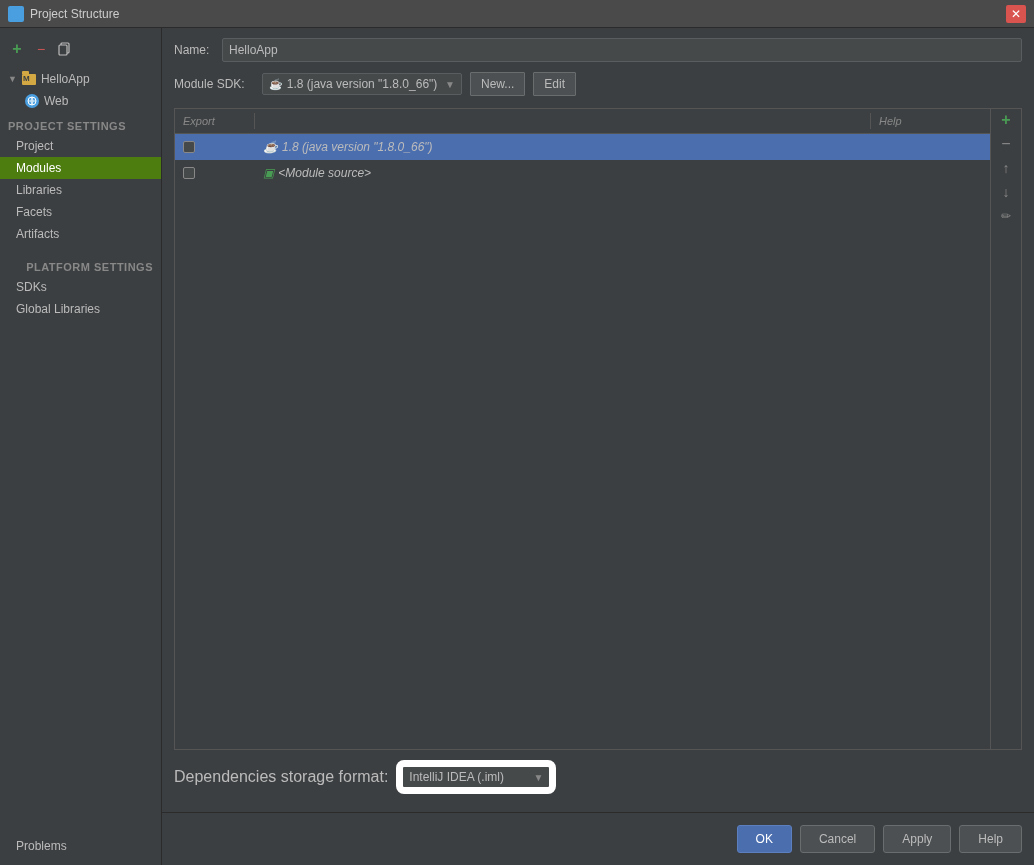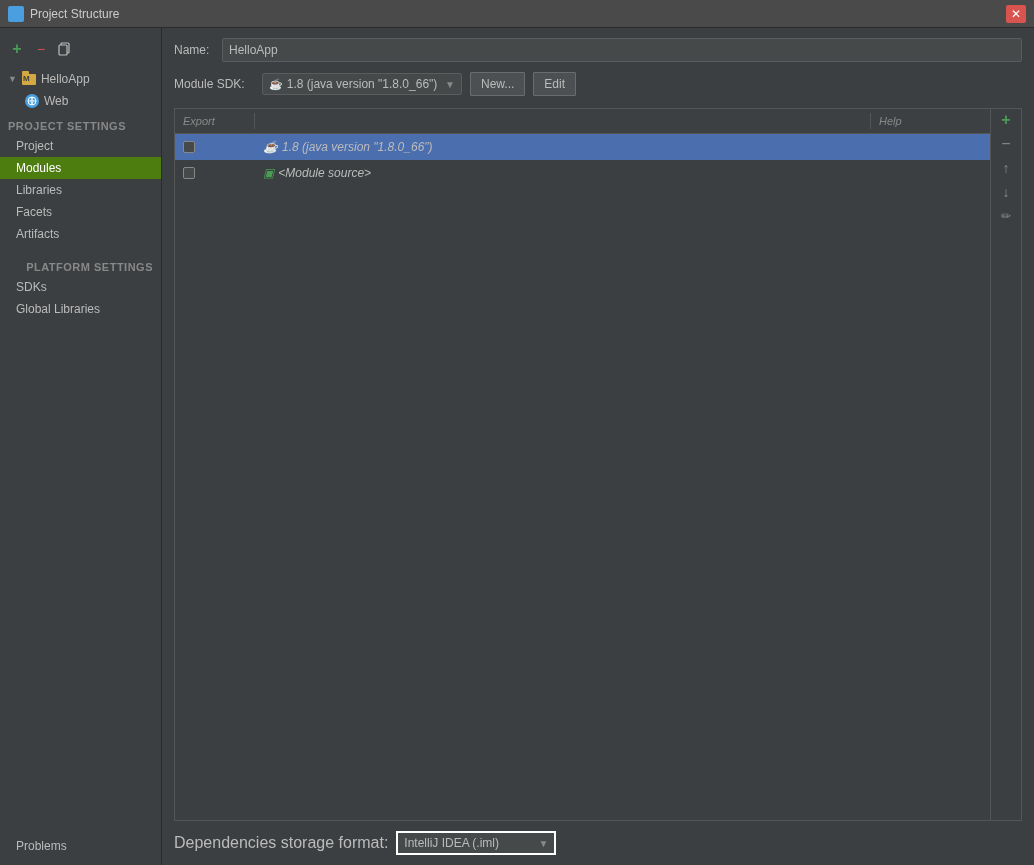--- a/index.html
+++ b/index.html
@@ -341,22 +341,22 @@
       padding: 10px 0 0 0;
     }
     .storage-label {
       color: #bbbbbb;
       font-size: 16px;
     }
     .storage-dropdown {
       display: flex;
       align-items: center;
       background: #45494a;
-      border: 2px solid #ffffff;
-      border-radius: 0;
+      border: 7px solid #ffffff;
+      border-radius: 8px;
       padding: 3px 6px;
       cursor: pointer;
       gap: 4px;
       min-width: 160px;
     }
 
     
     .footer {
       display: flex;
       justify-content: flex-end;
@@ -588,15 +588,21 @@
       <div class="storage-row">
         <span class="storage-label">Dependencies storage format:</span>
         <div class="storage-dropdown">
           <span>IntelliJ IDEA (.iml)</span>
           <span style="margin-left:auto; color:#888; font-size:10px;">▼</span>
         </div>
       </div>
 
     </div>
 
+    <div class="footer">
+      <button class="footer-btn primary">OK</button>
+      <button class="footer-btn">Cancel</button>
+      <button class="footer-btn">Apply</button>
+      <button class="footer-btn">Help</button>
+    </div>
 
   </div>
 </div>
 
 </body></html>

